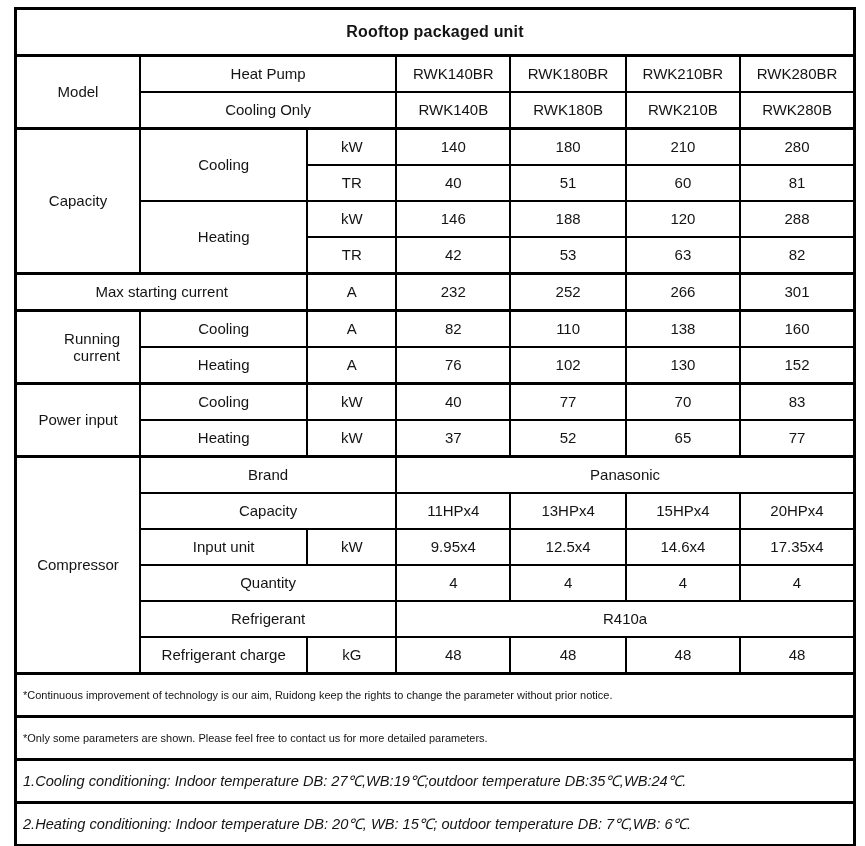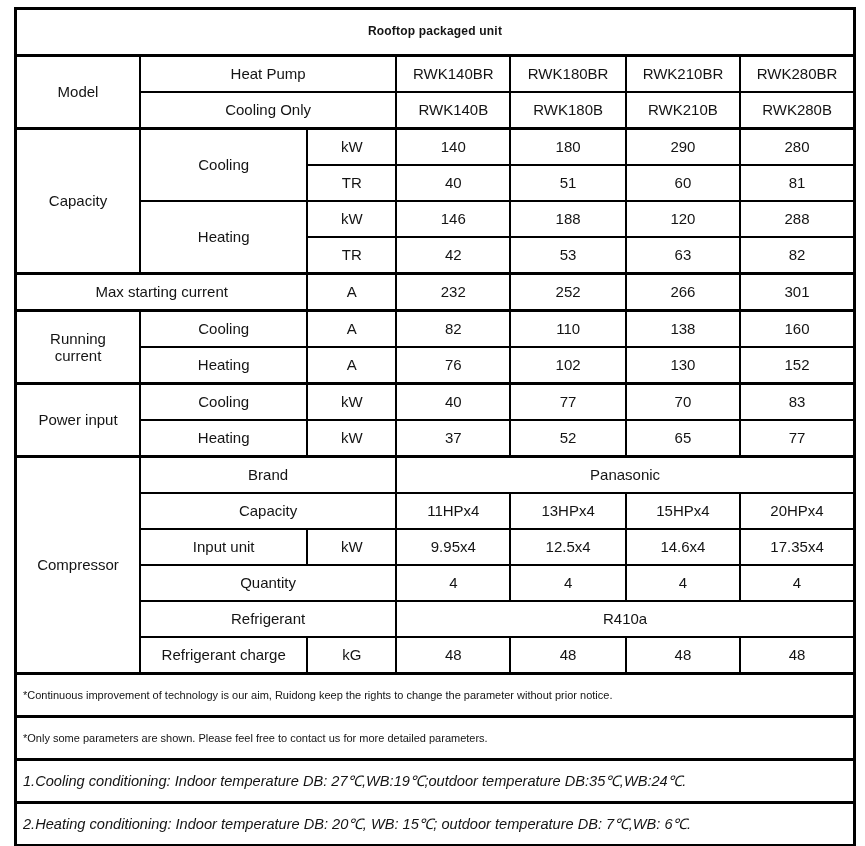--- a/index.html
+++ b/index.html
@@ -23,32 +23,32 @@
     vertical-align: middle;
     font-size: 15px;
     padding: 1px 4px;
     height: 32px;
     line-height: 1.15;
   }
   tr.sec td { border-top-width: 3px; }
   .b { font-weight: normal; }
   .title-row td {
     height: 42px;
-    font-size: 12px;
+    font-size: 16px;
     font-weight: bold;
     letter-spacing: 0.2px;
   }
   .note td {
     text-align: left;
     padding: 4px 6px;
   }
   .fn td { font-size: 11px; font-weight: normal; }
   .cond td { font-size: 14.6px; font-style: italic; }
   .stub td { height: 6px; padding: 0; }
-  .narrow { display: inline-block; max-width: 84px; }
+  .narrow { display: inline-block; max-width: 84px; text-align: right; }
 </style>
 </head>
 <body>
 
 <div class="sheet">
   <table>
     <colgroup>
       <col style="width:122px">
         <col style="width:164px">
         <col style="width:87px">
@@ -78,21 +78,21 @@
       <td class="b">RWK210B</td>
       <td class="b">RWK280B</td>
     </tr>
 
     <tr class="sec">
       <td rowspan="4">Capacity</td>
       <td rowspan="2">Cooling</td>
       <td>kW</td>
       <td>140</td>
       <td>180</td>
-      <td>290</td>
+      <td>210</td>
       <td>280</td>
     </tr>
     <tr>
       <td>TR</td>
       <td>40</td>
       <td>51</td>
       <td>60</td>
       <td>81</td>
     </tr>
     <tr>

